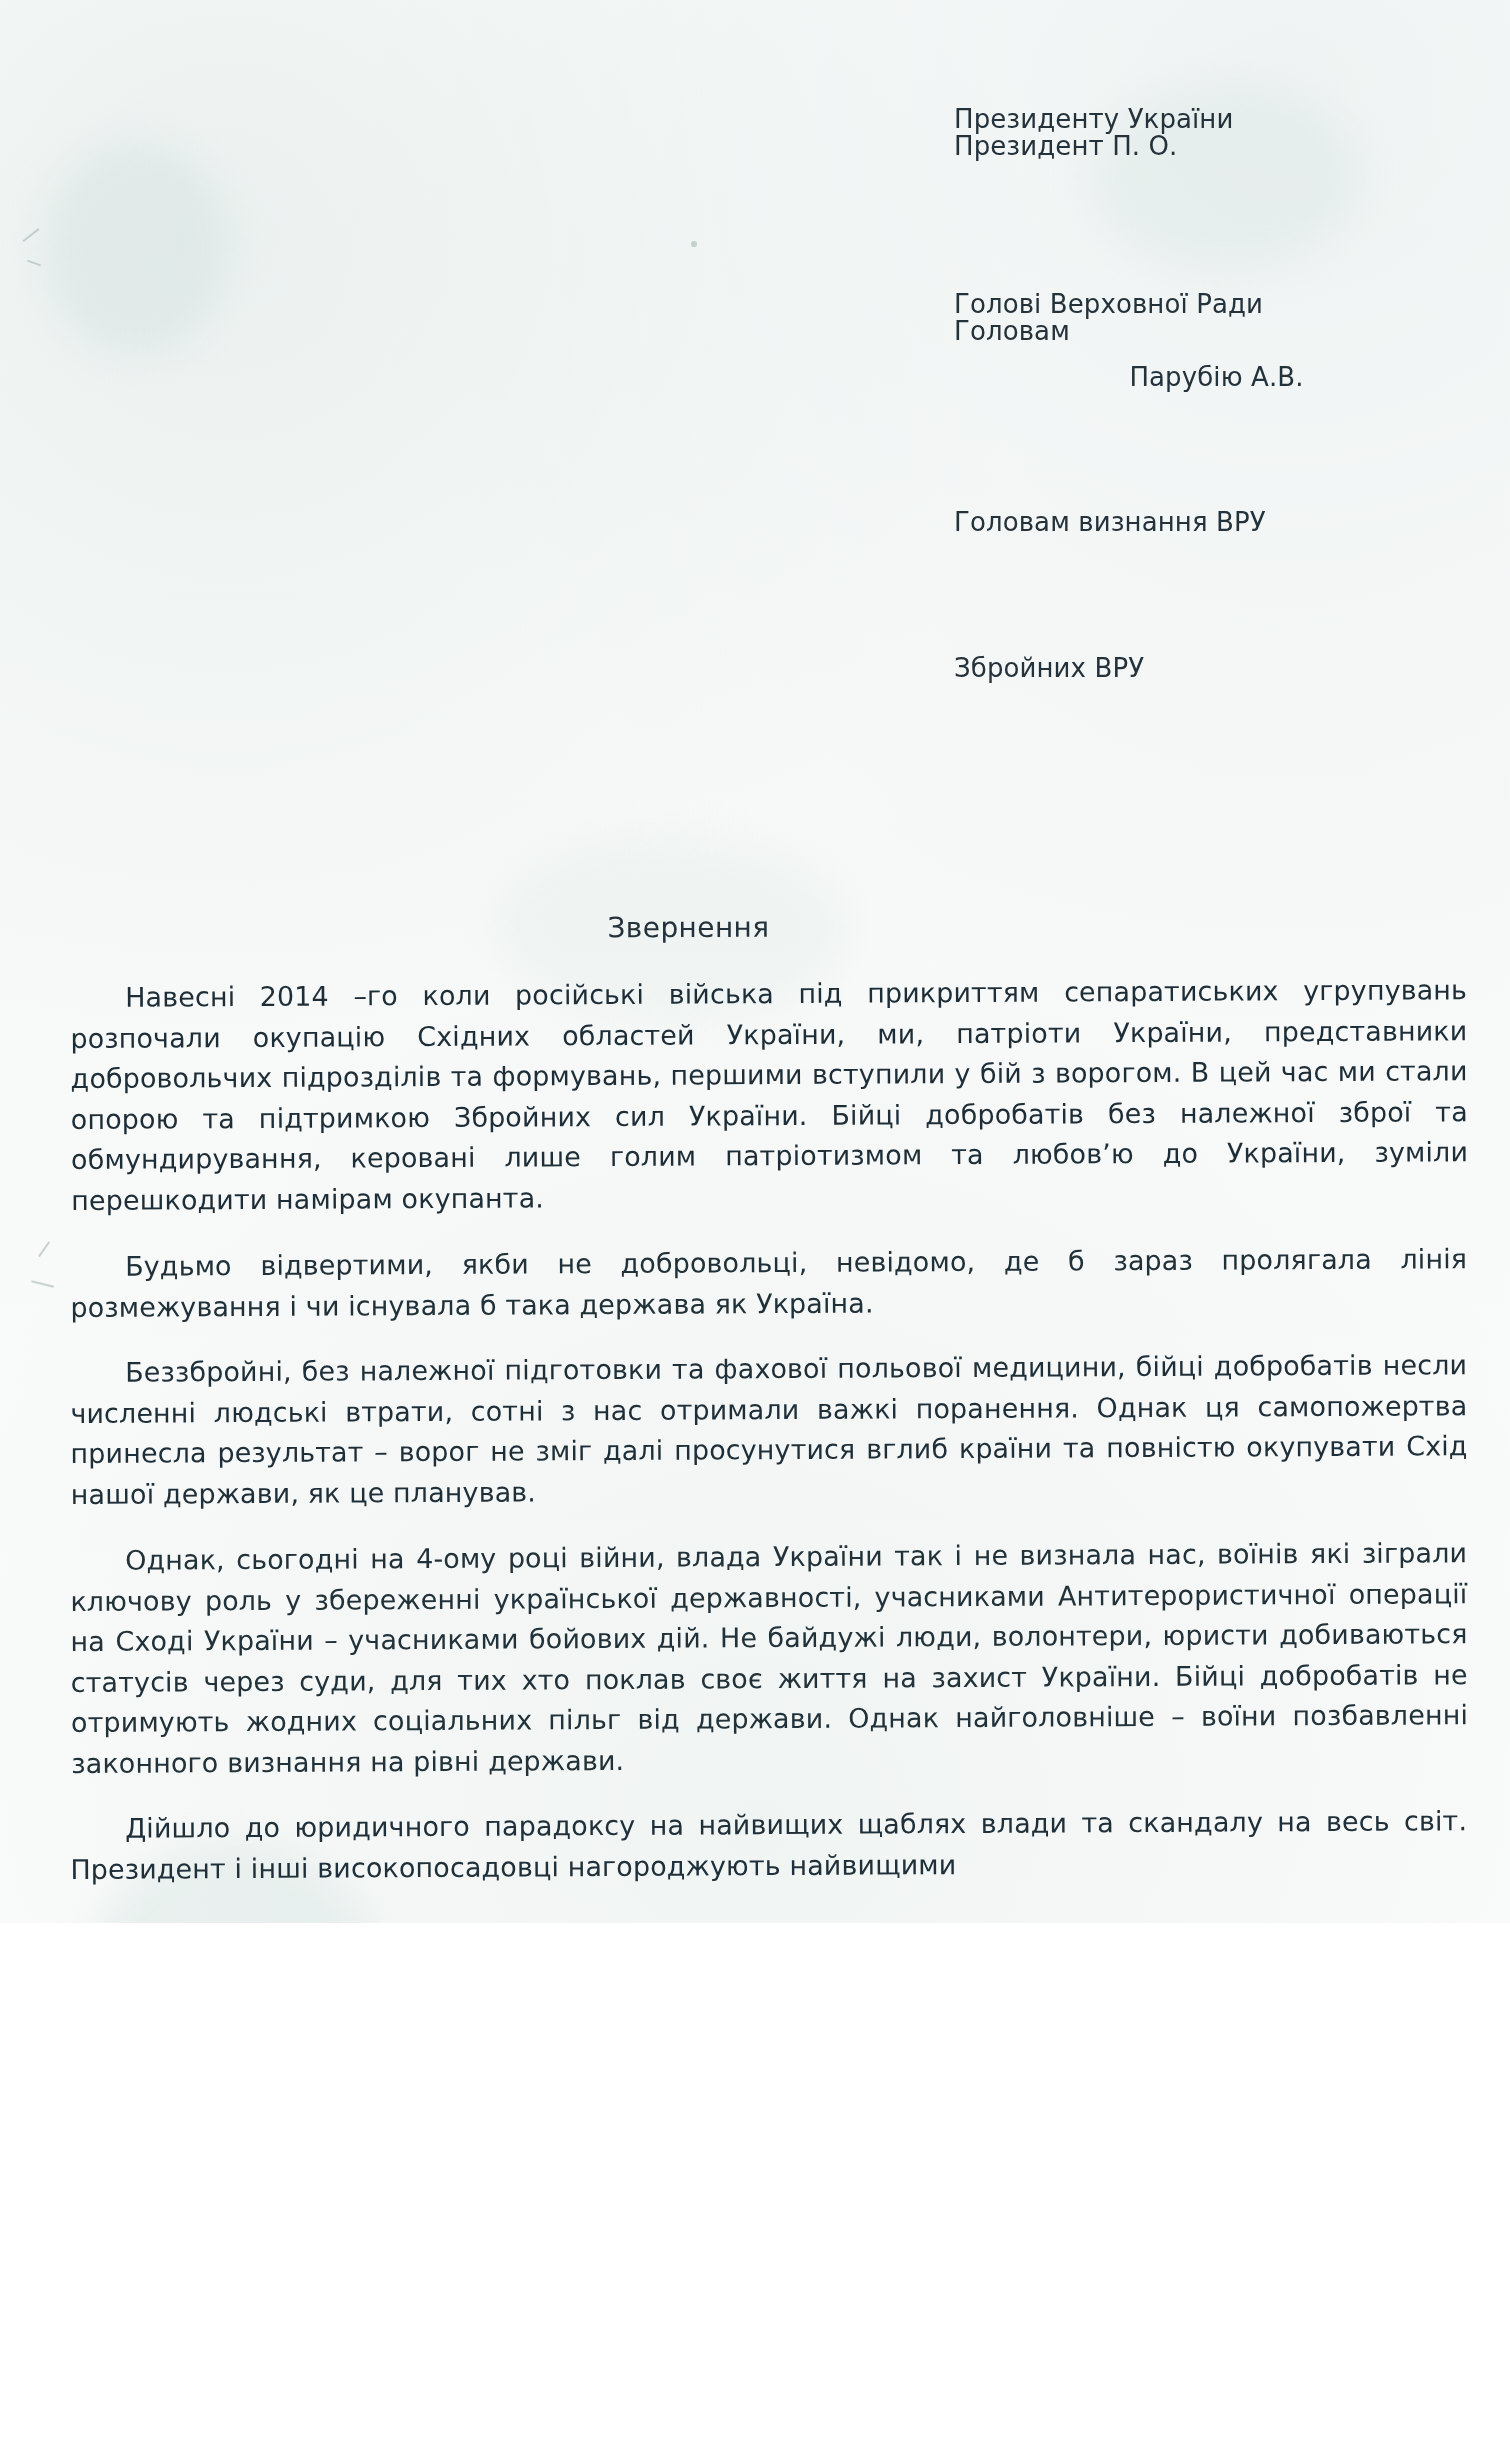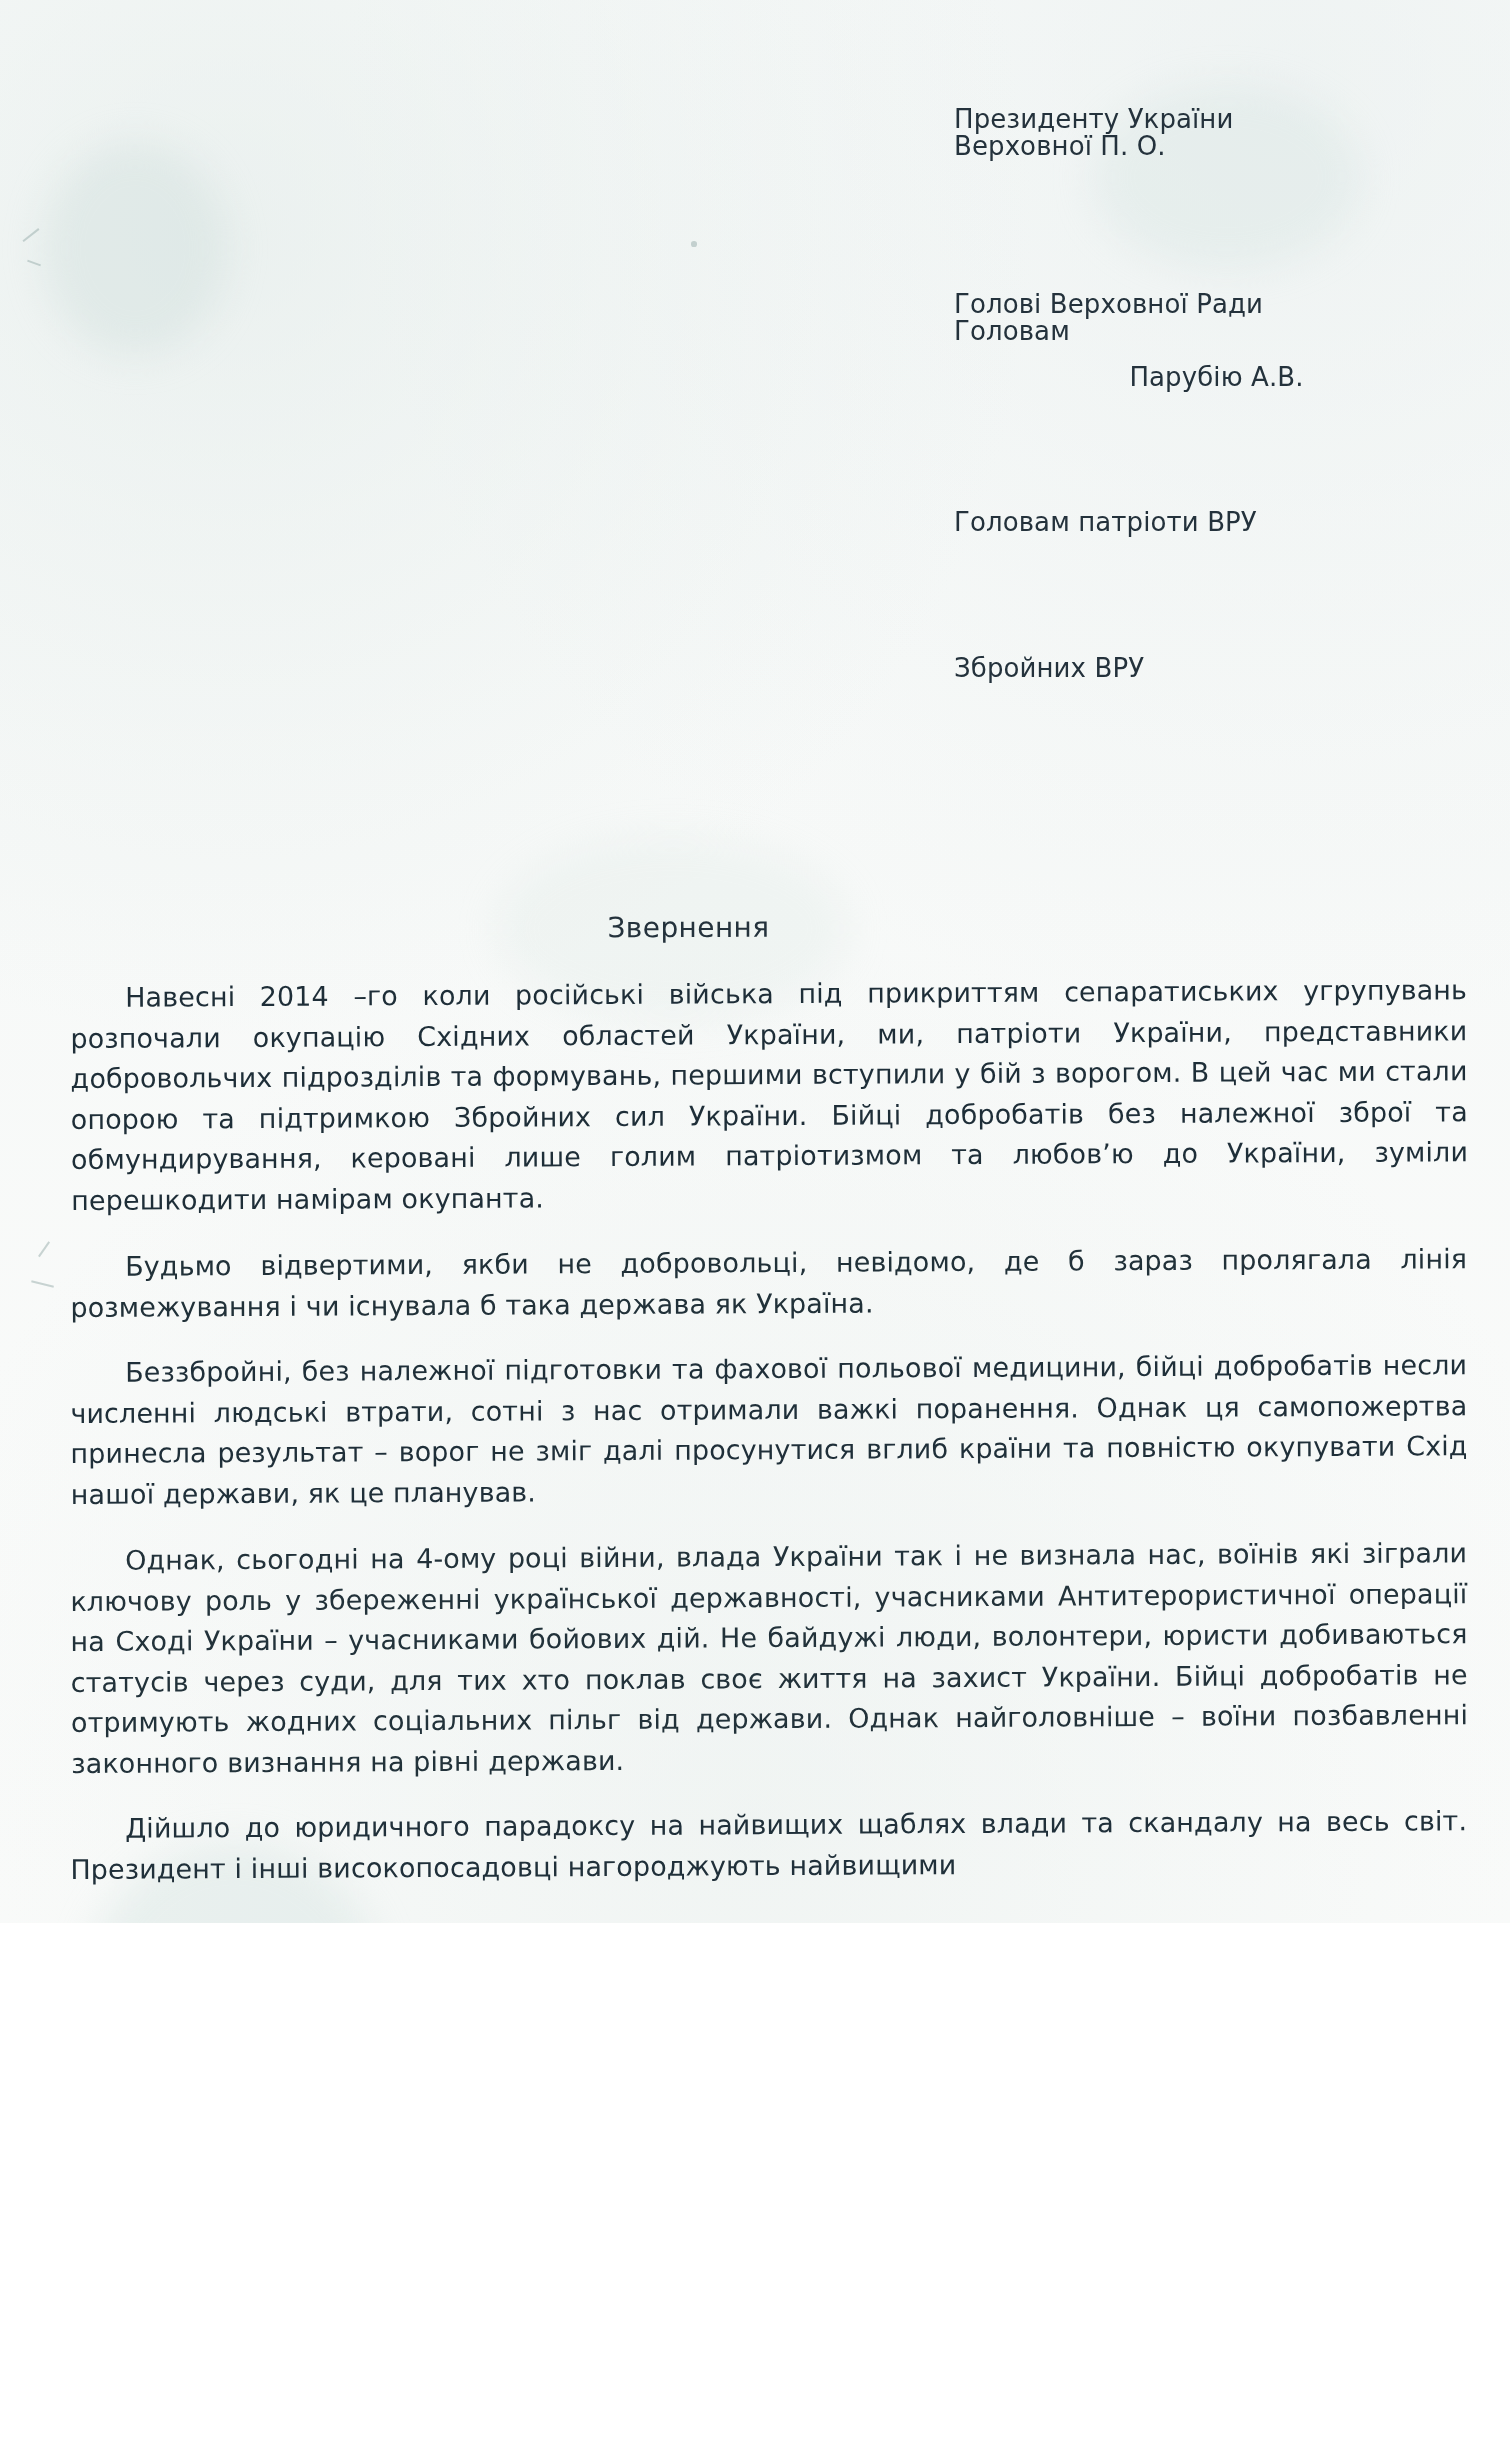--- a/index.html
+++ b/index.html
@@ -133,35 +133,35 @@
   <div class="speck" style="left:35px;  top:1248px; width:18.4px; height:2.1px; transform:rotate(-55deg);"></div>
   <div class="speck" style="left:31px;  top:1283px; width:23px; height:2.1px; transform:rotate(14deg);"></div>
   <div class="speck" style="left:691px; top:241px;  width:5.7px;  height:5.7px; border-radius:50%;"></div>
 
   <div class="content">
 
     <div class="addressee-block">
 
       <div class="addr-group addr-g1">
         <p class="addr-line">Президенту України</p>
-        <p class="addr-line">Верховної П. О.</p>
+        <p class="addr-line">Президент П. О.</p>
       </div>
 
       <div class="addr-spacer-lg"></div>
 
       <div class="addr-group addr-g2">
         <p class="addr-line">Голові Верховної Ради</p>
         <p class="addr-line">Головам</p>
         <p class="addr-line" style="margin-top:18.4px;text-align:center;">Парубію А.В.</p>
       </div>
 
       <div class="addr-spacer-md"></div>
 
       <div class="addr-group">
-        <p class="addr-line">Головам патріоти ВРУ</p>
+        <p class="addr-line">Головам визнання ВРУ</p>
       </div>
 
       <div class="addr-spacer-sm"></div>
 
       <div class="addr-group">
         <p class="addr-line">Збройних ВРУ</p>
       </div>
 
     </div>
 

